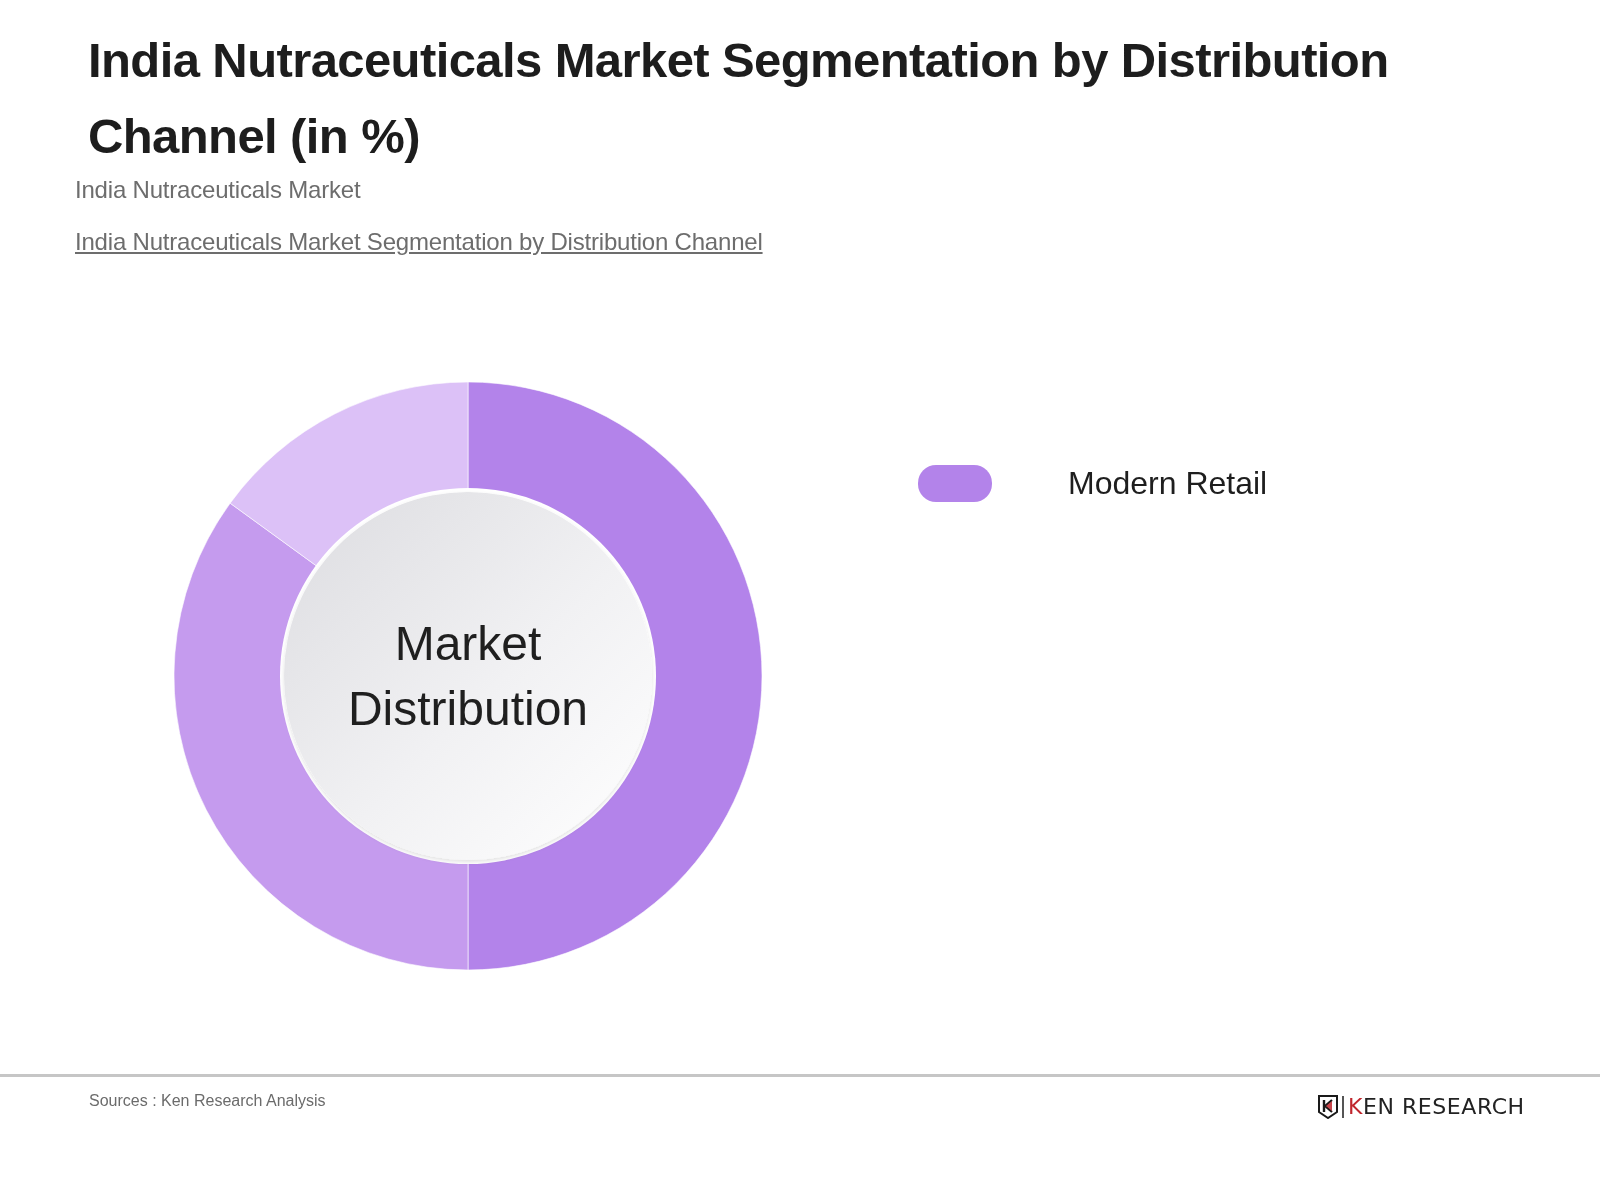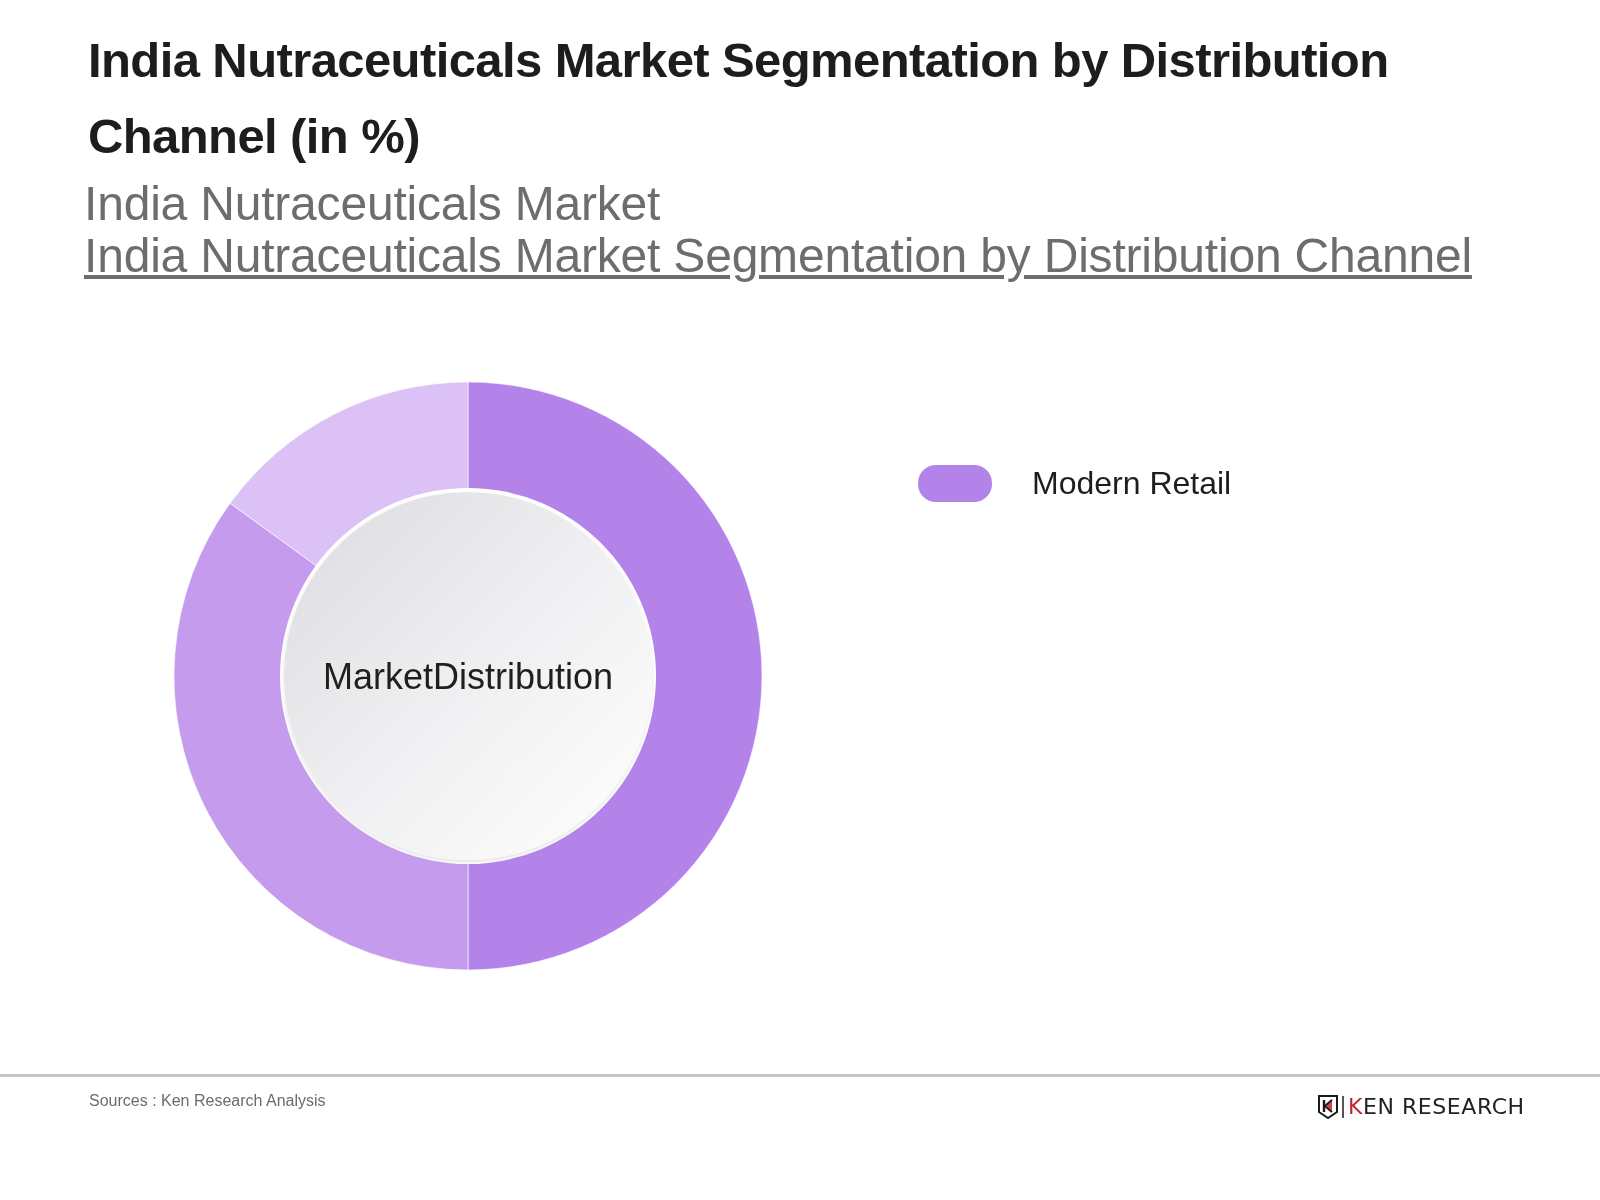--- a/index.html
+++ b/index.html
@@ -6,36 +6,36 @@
     body {
       width: 1600px; height: 1200px; position: relative; overflow: hidden;
       font-family: "Liberation Sans", "DejaVu Sans", sans-serif;
     }
     .title {
       position: absolute; left: 88px; top: 22px; width: 1440px;
       font-weight: bold; font-size: 49px; line-height: 76px; color: #1d1d1d;
       letter-spacing: -0.6px; margin: 0;
     }
     .subtitle {
-      position: absolute; left: 84px; font-size: 48px; color: #6d6d6d;
+      position: absolute; left: 75px; font-size: 24px; color: #6d6d6d;
       letter-spacing: -0.2px; white-space: nowrap;
     }
     .sub1 { top: 176px; }
     .sub2 { top: 228px; text-decoration: underline; }
     .chart-area { position: absolute; left: 0; top: 0; width: 1600px; height: 1060px; pointer-events: none; }
     .chart-area svg { position: absolute; left: 0; top: 0; pointer-events: auto; }
     .center-label {
       position: absolute; left: 280px; top: 488px; width: 376px; height: 376px;
-      display: flex; flex-direction: row; align-items: center; justify-content: center;
-      font-size: 36px; line-height: 65px; color: #1f1f1f; text-align: right;
+      display: flex; flex-direction: column; align-items: center; justify-content: center;
+      font-size: 48px; line-height: 65px; color: #1f1f1f; text-align: right;
     }
     .legend { position: absolute; left: 918px; top: 465px; }
     .legend-item { display: flex; align-items: center; height: 37px; margin-bottom: 50px; }
     .swatch { width: 74px; height: 37px; border-radius: 18px; flex: none; }
-    .legend-label { margin-left: 40px; font-size: 32px; color: #1e1e1e; white-space: nowrap; }
+    .legend-label { margin-left: 76px; font-size: 32px; color: #1e1e1e; white-space: nowrap; }
     .divider { position: absolute; left: 0; top: 1074px; width: 1600px; height: 3px; background: #c6c6c6; }
     .sources { position: absolute; left: 89px; top: 1092px; font-size: 16px; color: #6b6b6b; white-space: nowrap; }
     .logo { position: absolute; left: 1302px; top: 1095px; height: 24px; display: flex; align-items: center; padding-left: 16px; }
     .logo-mark { width: 20px; height: 24px; }
     .logo-sep { width: 2px; height: 22px; background: #555; margin: 0 4px 0 4px; }
     .logo-text { font-size: 21px; letter-spacing: 0.5px; color: #222; white-space: nowrap; font-family: "DejaVu Sans", sans-serif; transform: scaleX(1.05); transform-origin: left center; }
     .logo-text .accent { color: #c0262d; }
   </style>
 </head>
 <body>

